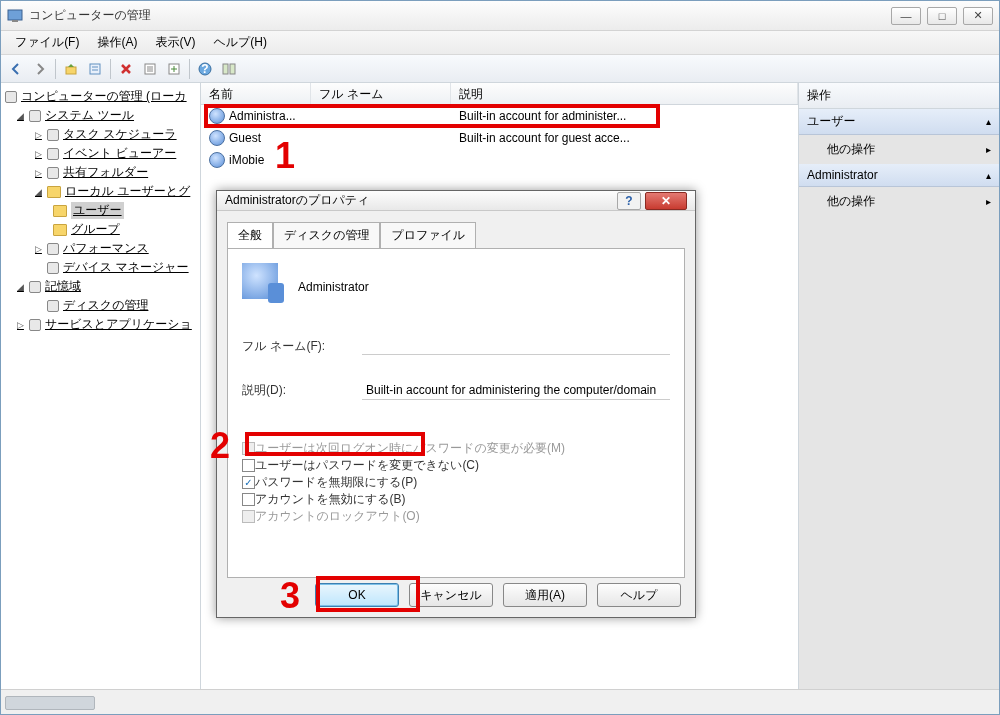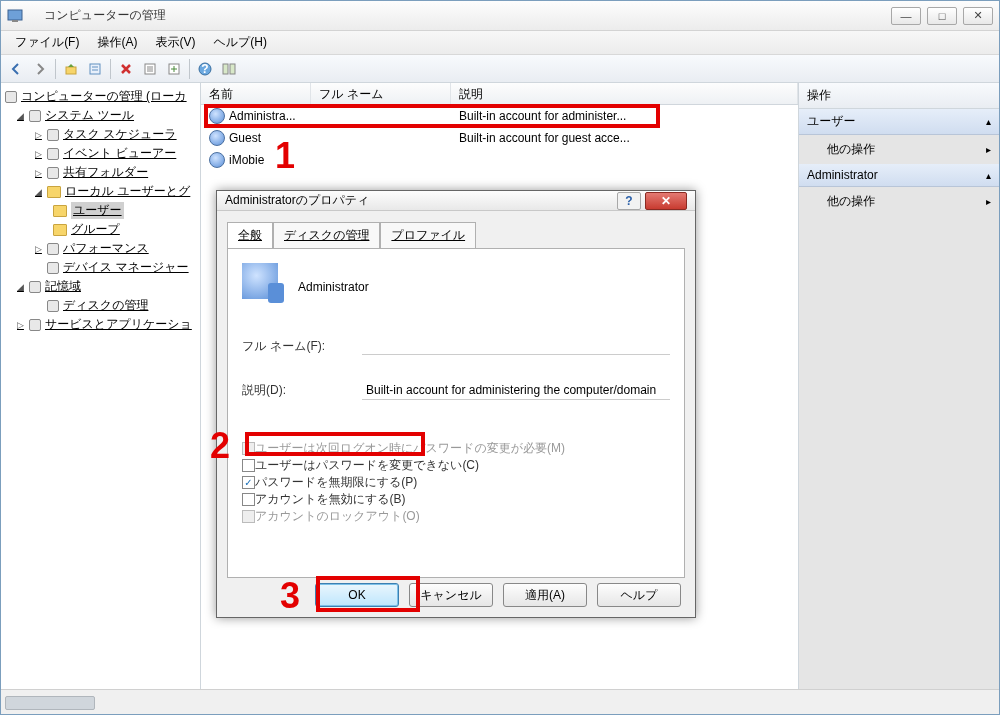--- a/index.html
+++ b/index.html
@@ -1,20 +1,20 @@
 <!DOCTYPE html>
 <html><head>
 <meta charset="utf-8">
 <style>
 * { margin:0; padding:0; box-sizing:border-box; font-family:"Meiryo UI","MS UI Gothic",sans-serif; font-size:12px; }
 body { background:#fff; width:1000px; height:715px; overflow:hidden; position:relative; }
 
 
 .window { position:absolute; left:0; top:0; width:1000px; height:715px; border:1px solid #7b9ebd; background:#fff; }
-.titlebar { height:30px; background:linear-gradient(#fdfdfd,#ececec); border-bottom:1px solid #d3d3d3; display:flex; align-items:center; padding:0 6px;gap:15px; }
+.titlebar { height:30px; background:linear-gradient(#fdfdfd,#ececec); border-bottom:1px solid #d3d3d3; display:flex; align-items:center; padding:0 6px; }
 .titlebar .ticon { width:16px; height:16px; margin-right:6px; }
 .title-text { flex:1; color:#333; }
 .winbtns { display:flex; gap:6px; }
 .winbtn { width:30px; height:18px; border:1px solid #a8a8a8; border-radius:2px; background:linear-gradient(#fff,#e8e8e8); display:flex; align-items:center; justify-content:center; color:#444; font-family:Arial; font-size:11px; }
 
 .menubar { height:24px; background:linear-gradient(#f7f7f7,#ececec); border-bottom:1px solid #d8d8d8; display:flex; align-items:center; padding:0 6px; gap:2px; }
 .menubar span { padding:2px 8px; }
 
 .toolbar { height:28px; background:linear-gradient(#f8fafd,#e9edf2); border-bottom:1px solid #cfd6dc; display:flex; align-items:center; padding:0 4px; gap:2px; }
 .tbtn { width:22px; height:22px; display:flex; align-items:center; justify-content:center; border:1px solid transparent; border-radius:2px; }
@@ -53,21 +53,21 @@
 .scroll-track { position:absolute; bottom:2px; left:2px; right:200px; height:18px; background:#f0f0f0; }
 .scroll-thumb { position:absolute; left:2px; top:2px; width:90px; height:14px; background:#d0d6dc; border:1px solid #b0b6bc; border-radius:2px; }
 
 
 .dialog { position:absolute; left:216px; top:190px; width:480px; height:428px; border:1px solid #666; background:#f0f0f0; box-shadow:0 0 10px rgba(0,0,0,.4); }
 .dlg-title { height:20px; background:linear-gradient(#fdfdfd,#e8e8e8); border-bottom:1px solid #c8c8c8; display:flex; align-items:center; padding:0 8px; }
 .dlg-title .t { flex:1; }
 .dlg-title .help { width:24px; height:18px; border:1px solid #a8a8a8; border-radius:2px; background:#f2f2f2; display:flex; align-items:center; justify-content:center; margin-right:4px; color:#2a5fa8; font-weight:bold; }
 .dlg-title .close { width:42px; height:18px; background:linear-gradient(#e47a72,#c83b30); border:1px solid #8a2a22; border-radius:2px; display:flex; align-items:center; justify-content:center; color:#fff; font-weight:bold; }
 
-.tabstrip { margin:10px 10px 0 10px; display:flex;text-decoration:underline; }
+.tabstrip { margin:10px 10px 0 10px; display:flex; }
 .tab { padding:4px 10px; border:1px solid #b0b0b0; border-bottom:none; background:#f8f8f8; position:relative; top:1px; }
 .tab.active { background:#fff; border-bottom:1px solid #fff; }
 .tabbody { margin:0 10px 10px 10px; border:1px solid #b0b0b0; background:#fff; height:330px; padding:14px; position:relative; }
 
 .userlarge { width:36px; height:36px; background:radial-gradient(circle at 40% 35%, #cfe3ff, #5a8fd8); position:relative; margin-bottom:12px; }
 .userlarge::after { content:""; position:absolute; right:-6px; bottom:-4px; width:16px; height:20px; background:#5a8fd8; border-radius:3px; }
 .form-row { display:flex; align-items:center; margin:26px 0; }
 .form-row .lbl { width:120px; color:#333; }
 .form-row .val { flex:1; border-bottom:1px solid #ccc; min-height:18px; padding:2px 4px; }
 

